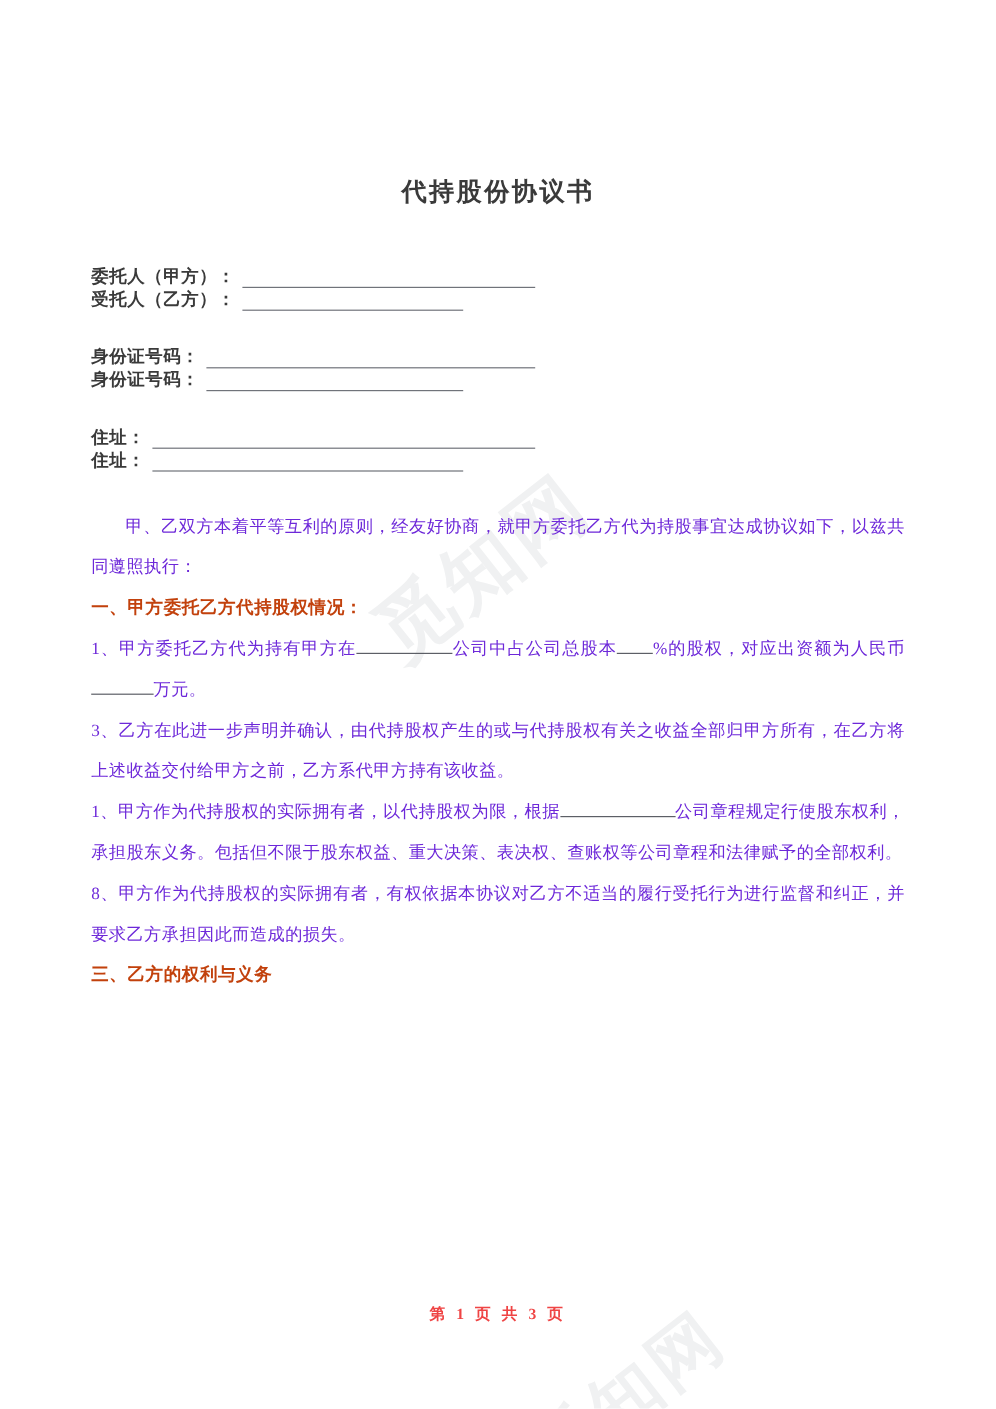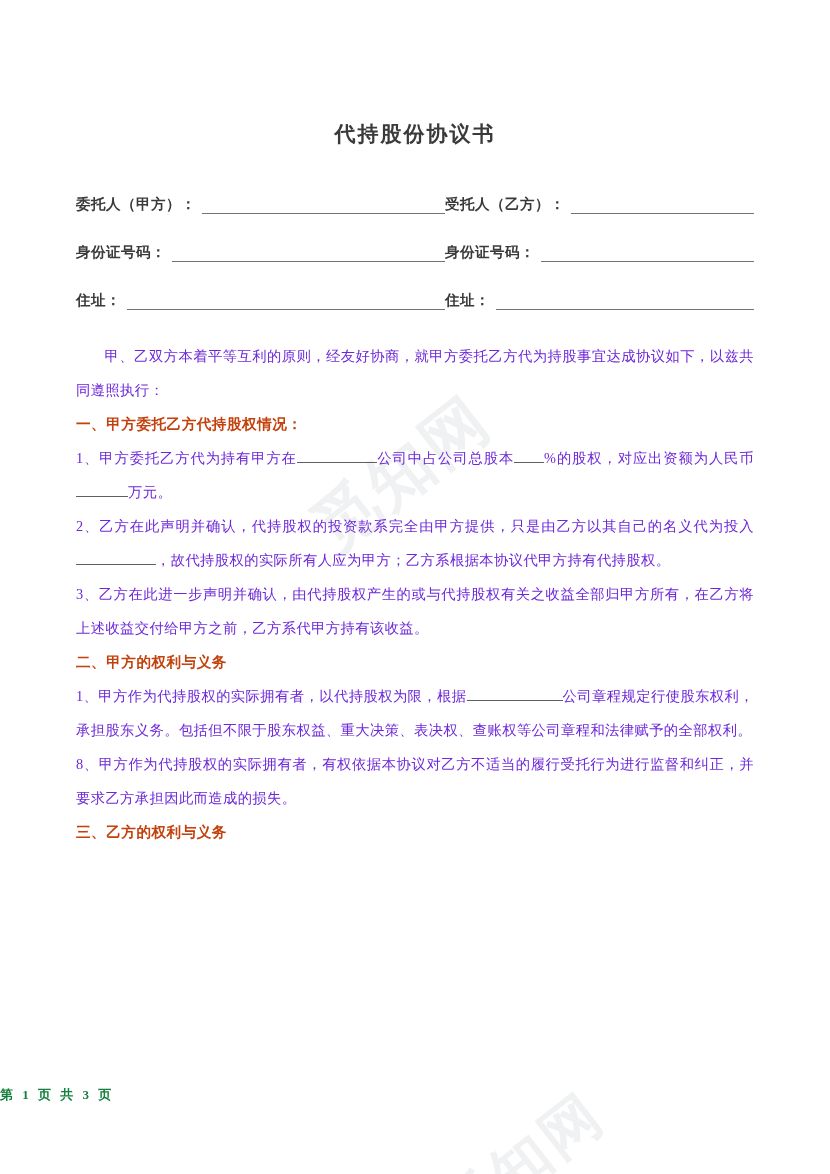--- a/index.html
+++ b/index.html
@@ -39,20 +39,21 @@
     left: 430px;
     top: 1125px;
     font-size: 58px;
     transform: rotate(-38deg);
   }
 
   .content {
     position: relative;
     z-index: 2;
     padding: 16px 76px;
+    margin-top: 26px;
   }
 
   
   .doc-title {
     text-align: center;
     font-size: 21px;
     font-weight: 700;
     letter-spacing: 2px;
     color: #3a3a3a;
     margin: 0;
@@ -60,20 +61,21 @@
   }
 
   
   .party-block {
     margin-top: 47px;
   }
   .party-row {
     display: flex;
     align-items: flex-start;
     margin-bottom: 29px;
+    flex-direction: column;
   }
   .party-col {
     display: flex;
     align-items: flex-end;
     font-size: 14.5px;
     font-weight: 700;
     letter-spacing: 0.5px;
     color: #3a3a3a;
   }
   .party-col.left { width: 370px; }
@@ -120,24 +122,25 @@
   .u-md { width: 62px; }
   .u-lg { width: 80px; }
   .u-xl { width: 96px; }
 
   
   .footer {
     position: absolute;
     left: 0;
     right: 0;
     top: 1086px;
+    text-align: center;
     font-size: 13px;
     font-weight: 700;
     letter-spacing: 3px;
-    color: #15803d;
+    color: #ef4444;
     z-index: 2;
   }
 </style>
 </head>
 <body>
 
 <div class="page">
 
   <div class="wm wm-1">觅知网</div>
   <div class="wm wm-2">觅知网</div>
@@ -184,25 +187,23 @@
     </div>
 
     <div class="body-block">
 
       <p class="para indent">甲、乙双方本着平等互利的原则，经友好协商，就甲方委托乙方代为持股事宜达成协议如下，以兹共同遵照执行：</p>
 
       <p class="heading">一、甲方委托乙方代持股权情况：</p>
 
       <p class="para"><span>1、甲方委托乙方代为持有甲方在</span><span class="u u-lg"></span><span>公司中占公司总股本</span><span class="u u-xs"></span><span>%的股权，对应出资额为人民币</span><span class="u u-sm"></span><span>万元。</span></p>
 
-      <p class="para"><span>2、乙方在此声明并确认，代持股权的投资款系完全由甲方提供，只是由乙方以其自己的名义代为投入</span><span class="u u-lg"></span><span>，故代持股权的实际所有人应为甲方；乙方系根据本协议代甲方持有代持股权。</span></p>
 
       <p class="para">3、乙方在此进一步声明并确认，由代持股权产生的或与代持股权有关之收益全部归甲方所有，在乙方将上述收益交付给甲方之前，乙方系代甲方持有该收益。</p>
 
-      <p class="heading">二、甲方的权利与义务</p>
 
       <p class="para"><span>1、甲方作为代持股权的实际拥有者，以代持股权为限，根据</span><span class="u u-xl"></span><span>公司章程规定行使股东权利，承担股东义务。包括但不限于股东权益、重大决策、表决权、查账权等公司章程和法律赋予的全部权利。</span></p>
 
 
 
       <p class="para">8、甲方作为代持股权的实际拥有者，有权依据本协议对乙方不适当的履行受托行为进行监督和纠正，并要求乙方承担因此而造成的损失。</p>
 
       <p class="heading">三、乙方的权利与义务</p>
 
 

